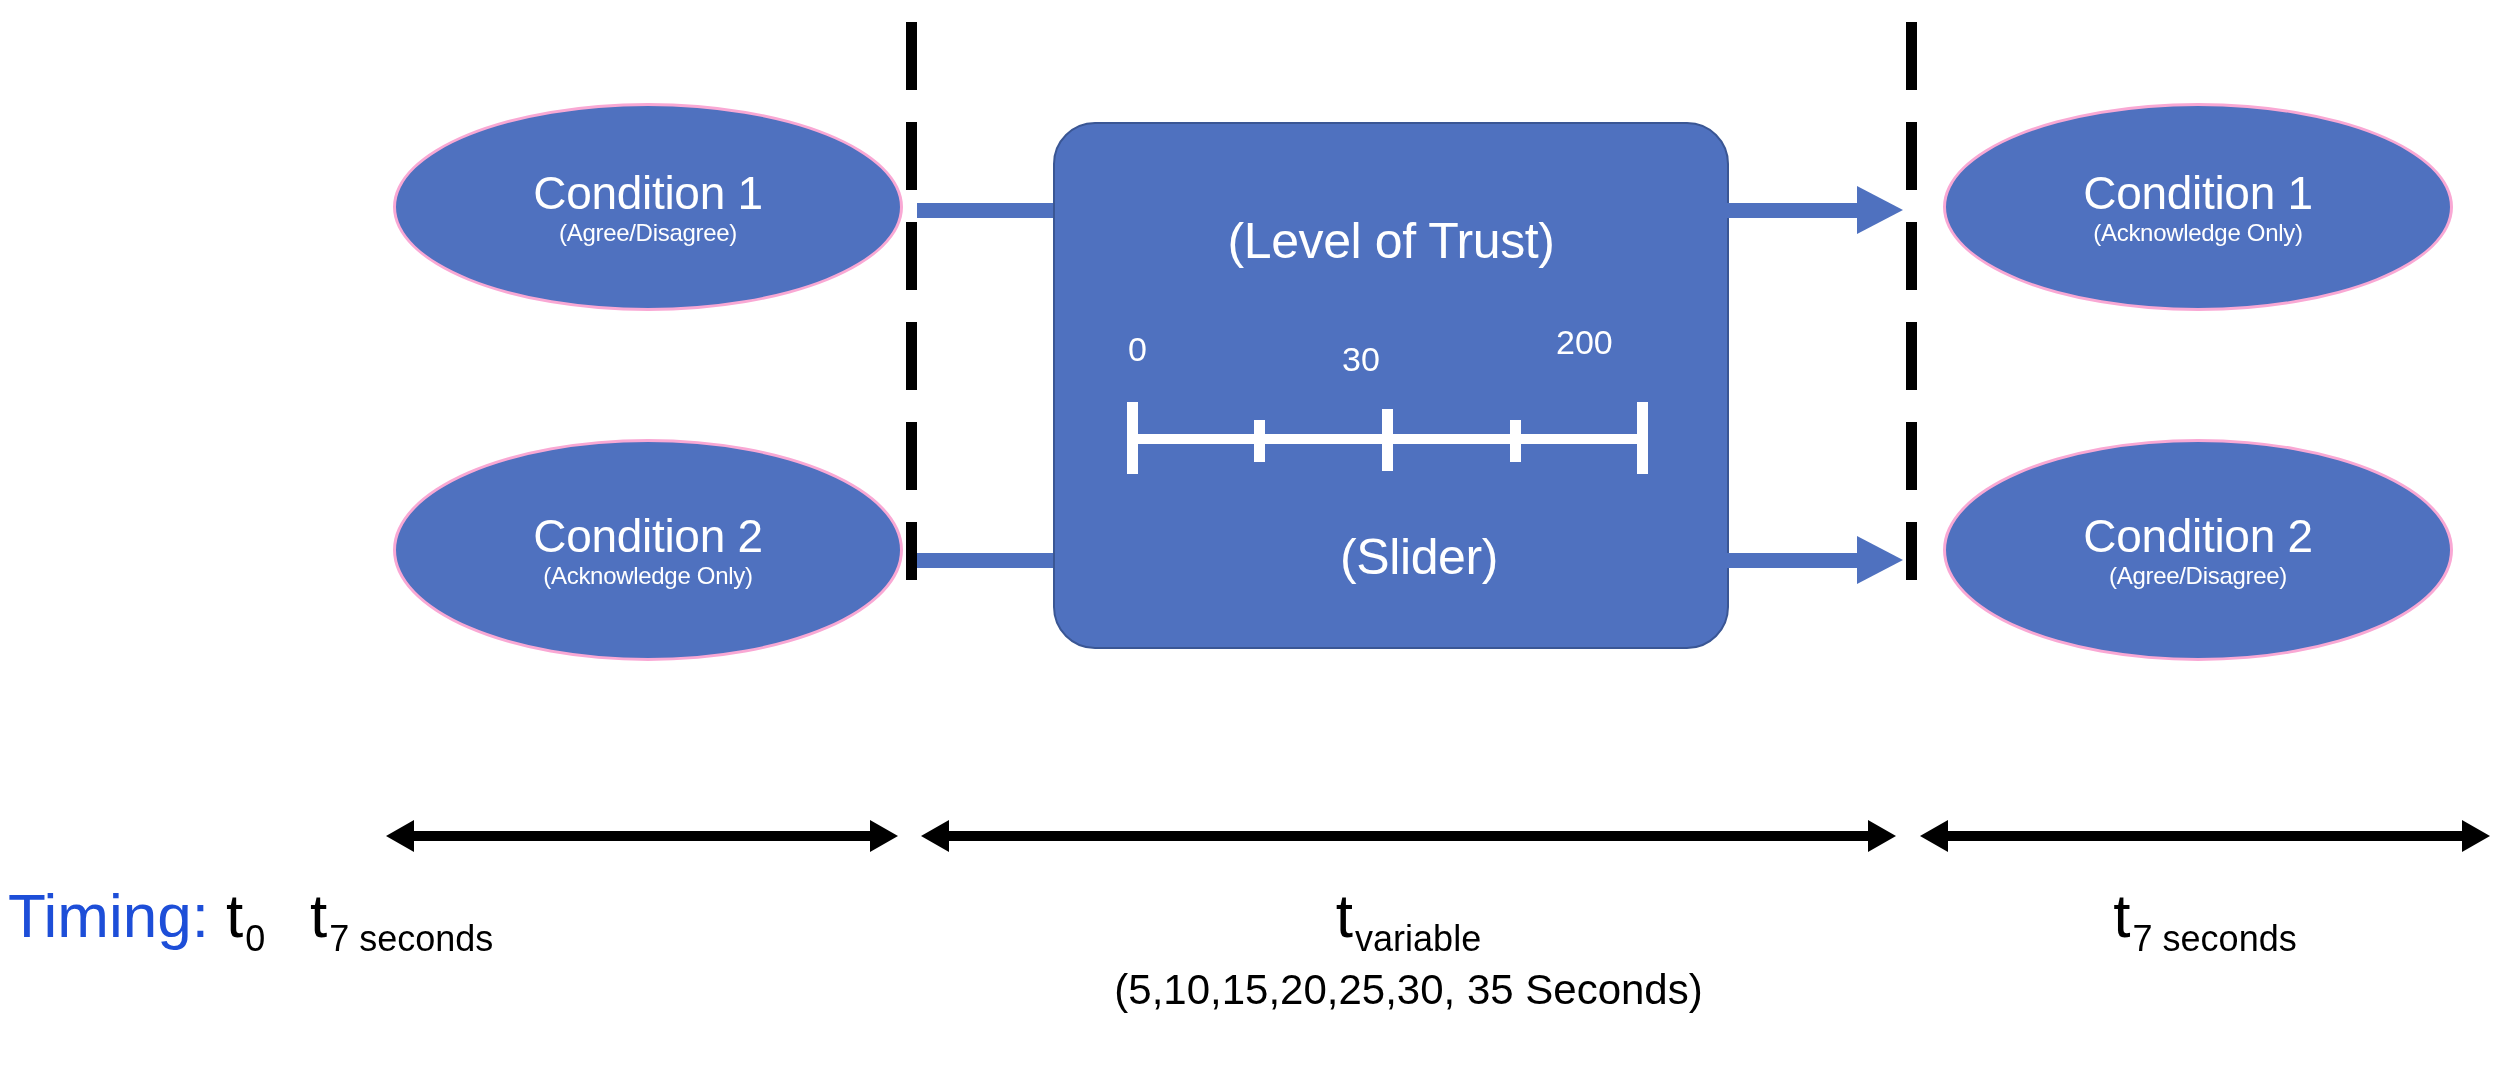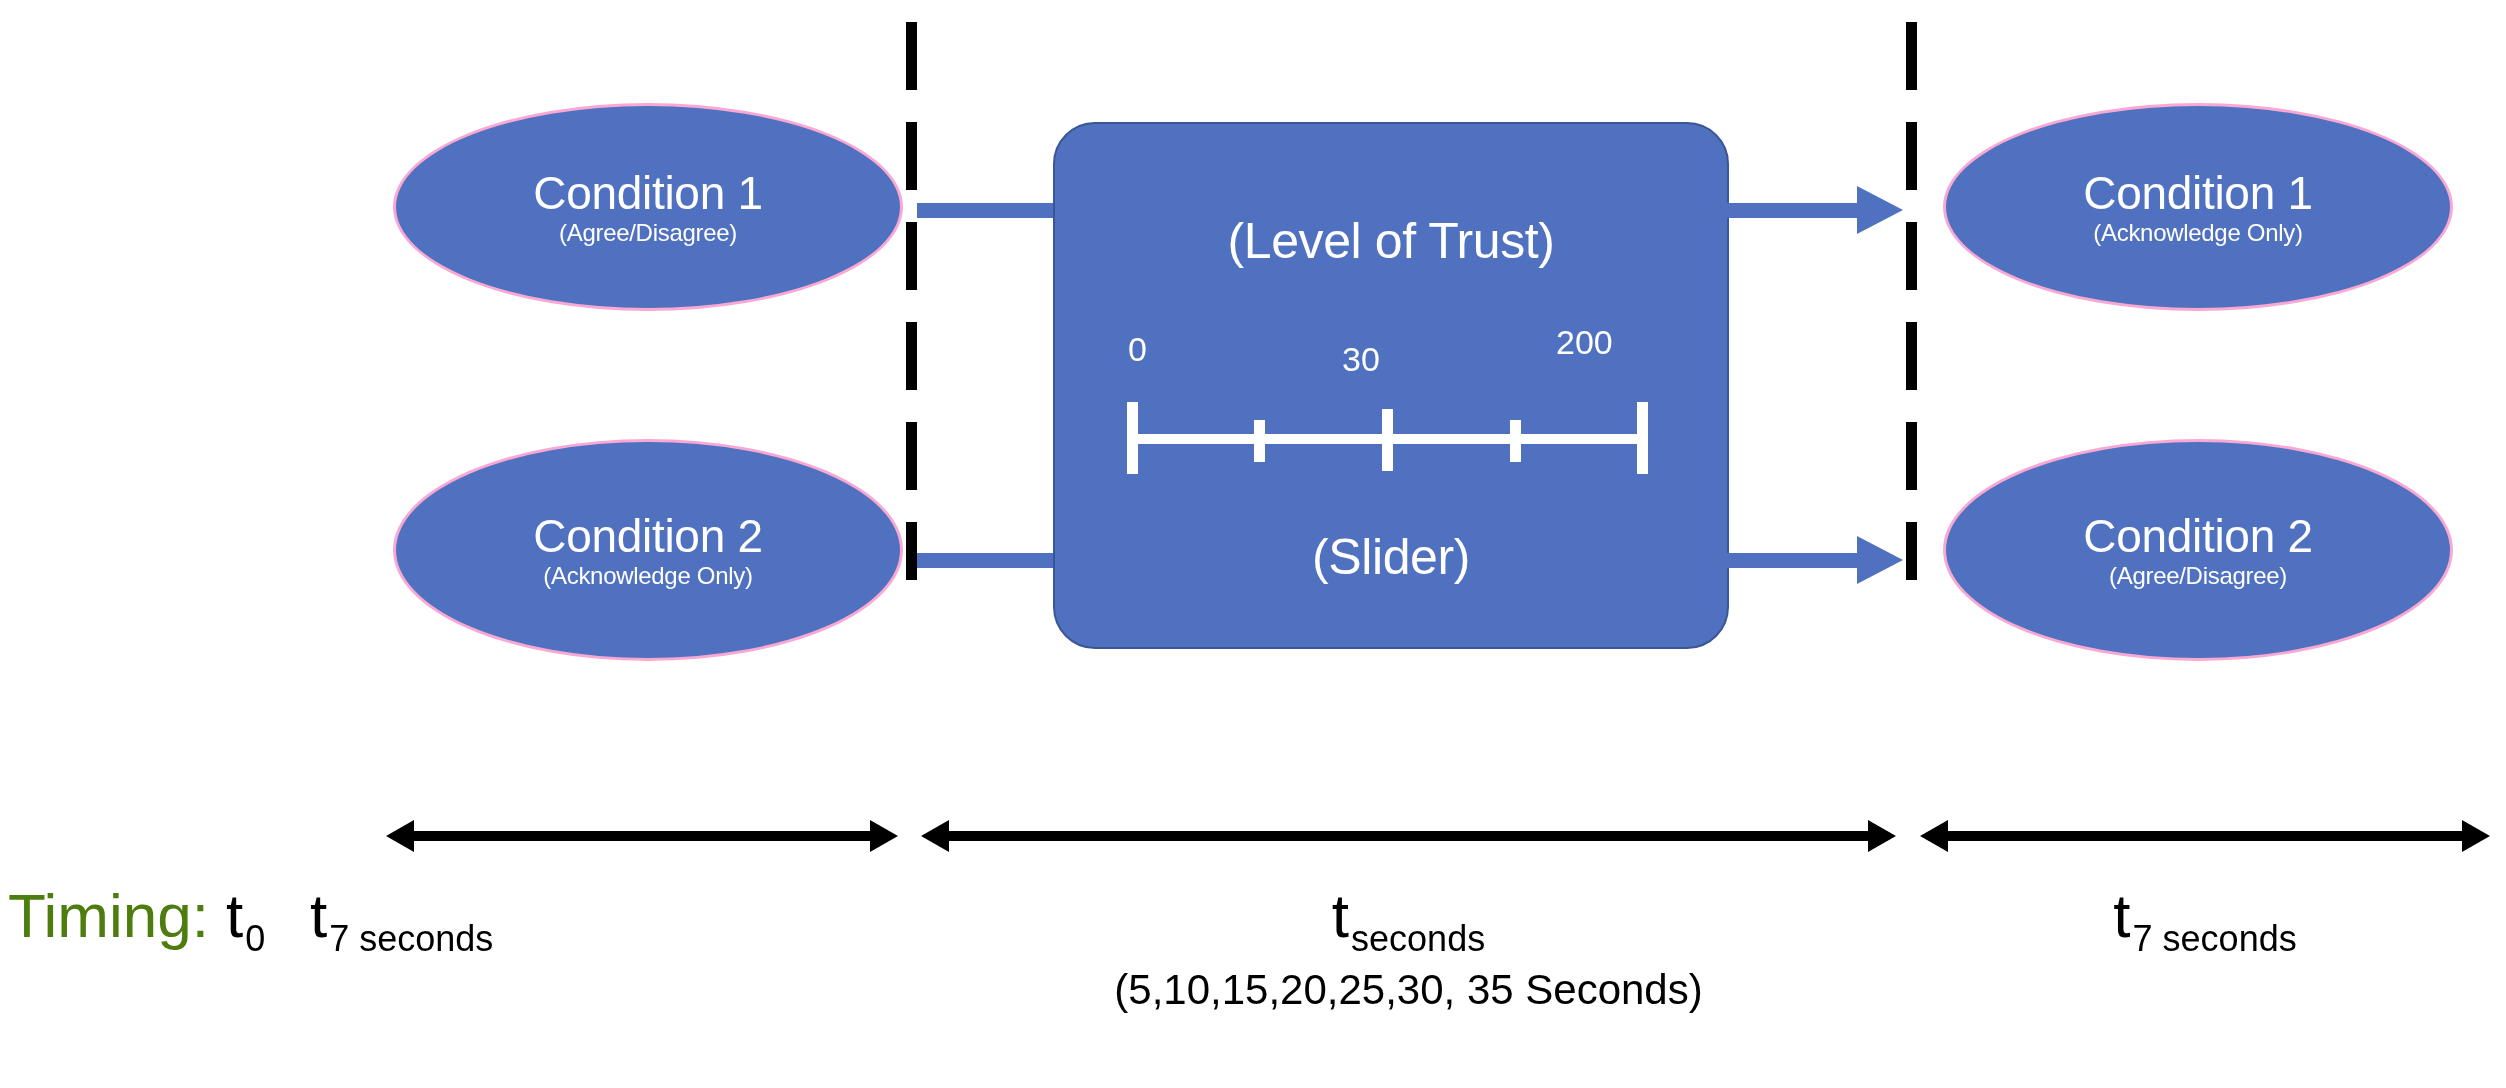--- a/index.html
+++ b/index.html
@@ -86,20 +86,21 @@
   }
   #delegation-box .slider-label {
     position: absolute;
     top: 404px;
     left: 0;
     width: 100%;
     text-align: center;
     font-size: 50px;
     letter-spacing: -0.4px;
     white-space: nowrap;
+    padding-left: 28px;
   }
 
   
   .scale-num {
     position: absolute;
     font-size: 34px;
     color: #ffffff;
     white-space: nowrap;
   }
   #scale-0   { left: 73px;  top: 206px; }
@@ -171,21 +172,21 @@
   }
   #head-1 { left: 1857px; top: 186px; }
   #head-2 { left: 1857px; top: 536px; }
 
   
   #timing-word {
     position: absolute;
     left: 8px;
     top: 880px;
     font-size: 62px;
-    color: #4d7c0f;
+    color: #1d4ed8;
     white-space: nowrap;
   }
 
   .dbl-arrow {
     position: absolute;
     height: 32px;
   }
   .dbl-arrow .shaft {
     position: absolute;
     left: 22px;
@@ -326,21 +327,21 @@
       <span class="sub">0</span>
   </div>
 
   <div class="t-label" id="t-seven-a">
     <span>t</span>
       <span class="sub">7 seconds</span>
   </div>
 
   <div class="t-label" id="t-variable">
     <span>t</span>
-      <span class="sub">seconds</span>
+      <span class="sub">variable</span>
   </div>
 
   <div id="t-variable-list">(5,10,15,20,25,30, 35 Seconds)</div>
 
   <div class="t-label" id="t-seven-b">
     <span>t</span>
       <span class="sub">7 seconds</span>
   </div>
 
 </div>

